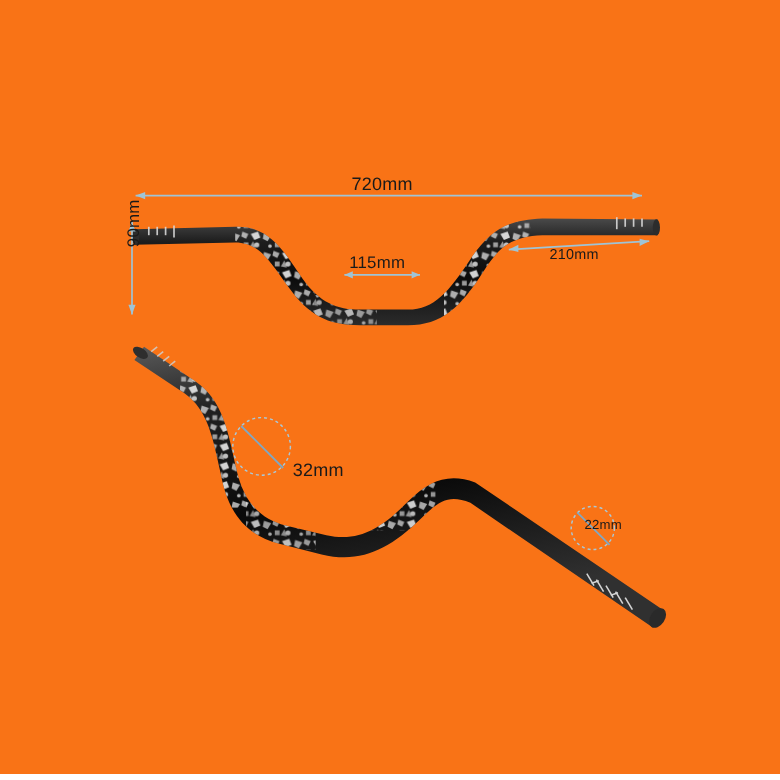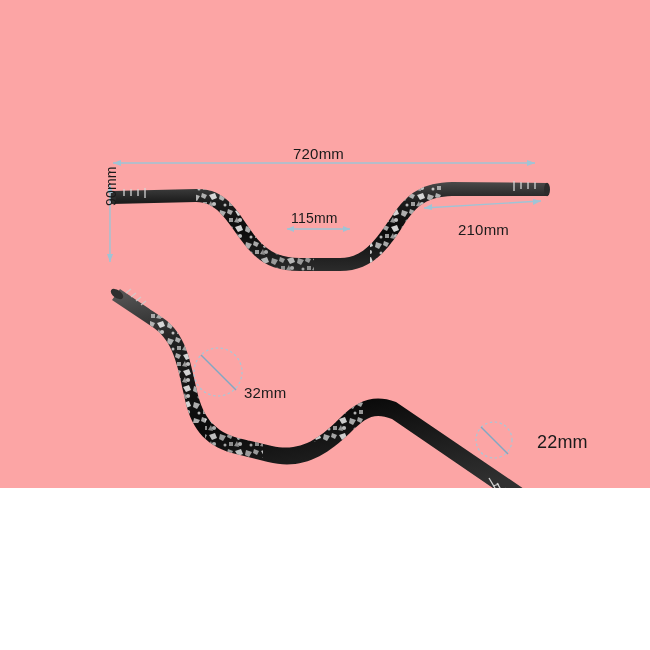--- a/index.html
+++ b/index.html
@@ -7,22 +7,22 @@
     margin: 0;
     padding: 0;
     background: #ffffff;
   }
   body {
     font-family: "Liberation Sans", sans-serif;
   }
   #stage {
     position: relative;
     width: 650px;
-    height: 488px;
-    background: #fca5a5;
+    height: 645px;
+    background: #f97316;
     overflow: hidden;
   }
   #scene {
     position: absolute;
     inset: 0;
     width: 650px;
     height: 650px;
   }
   .dim-label {
     position: absolute;
@@ -44,32 +44,31 @@
     font-size: 14px;
   }
   #label-115 {
     left: 291px;
     top: 210px;
     font-size: 14px;
   }
   #label-210 {
     left: 458px;
     top: 205px;
-    font-size: 15px;
-    margin-top: 16px;
+    font-size: 12px;
   }
   #label-32 {
     left: 244px;
     top: 384px;
     font-size: 15px;
   }
   #label-22 {
-    left: 537px;
+    left: 487px;
     top: 432px;
-    font-size: 18px;
+    font-size: 11px;
   }
 </style>
 </head>
 <body>
 
 <div id="stage">
 
   <svg id="scene" viewBox="0 0 650 650">
     <defs>
 

